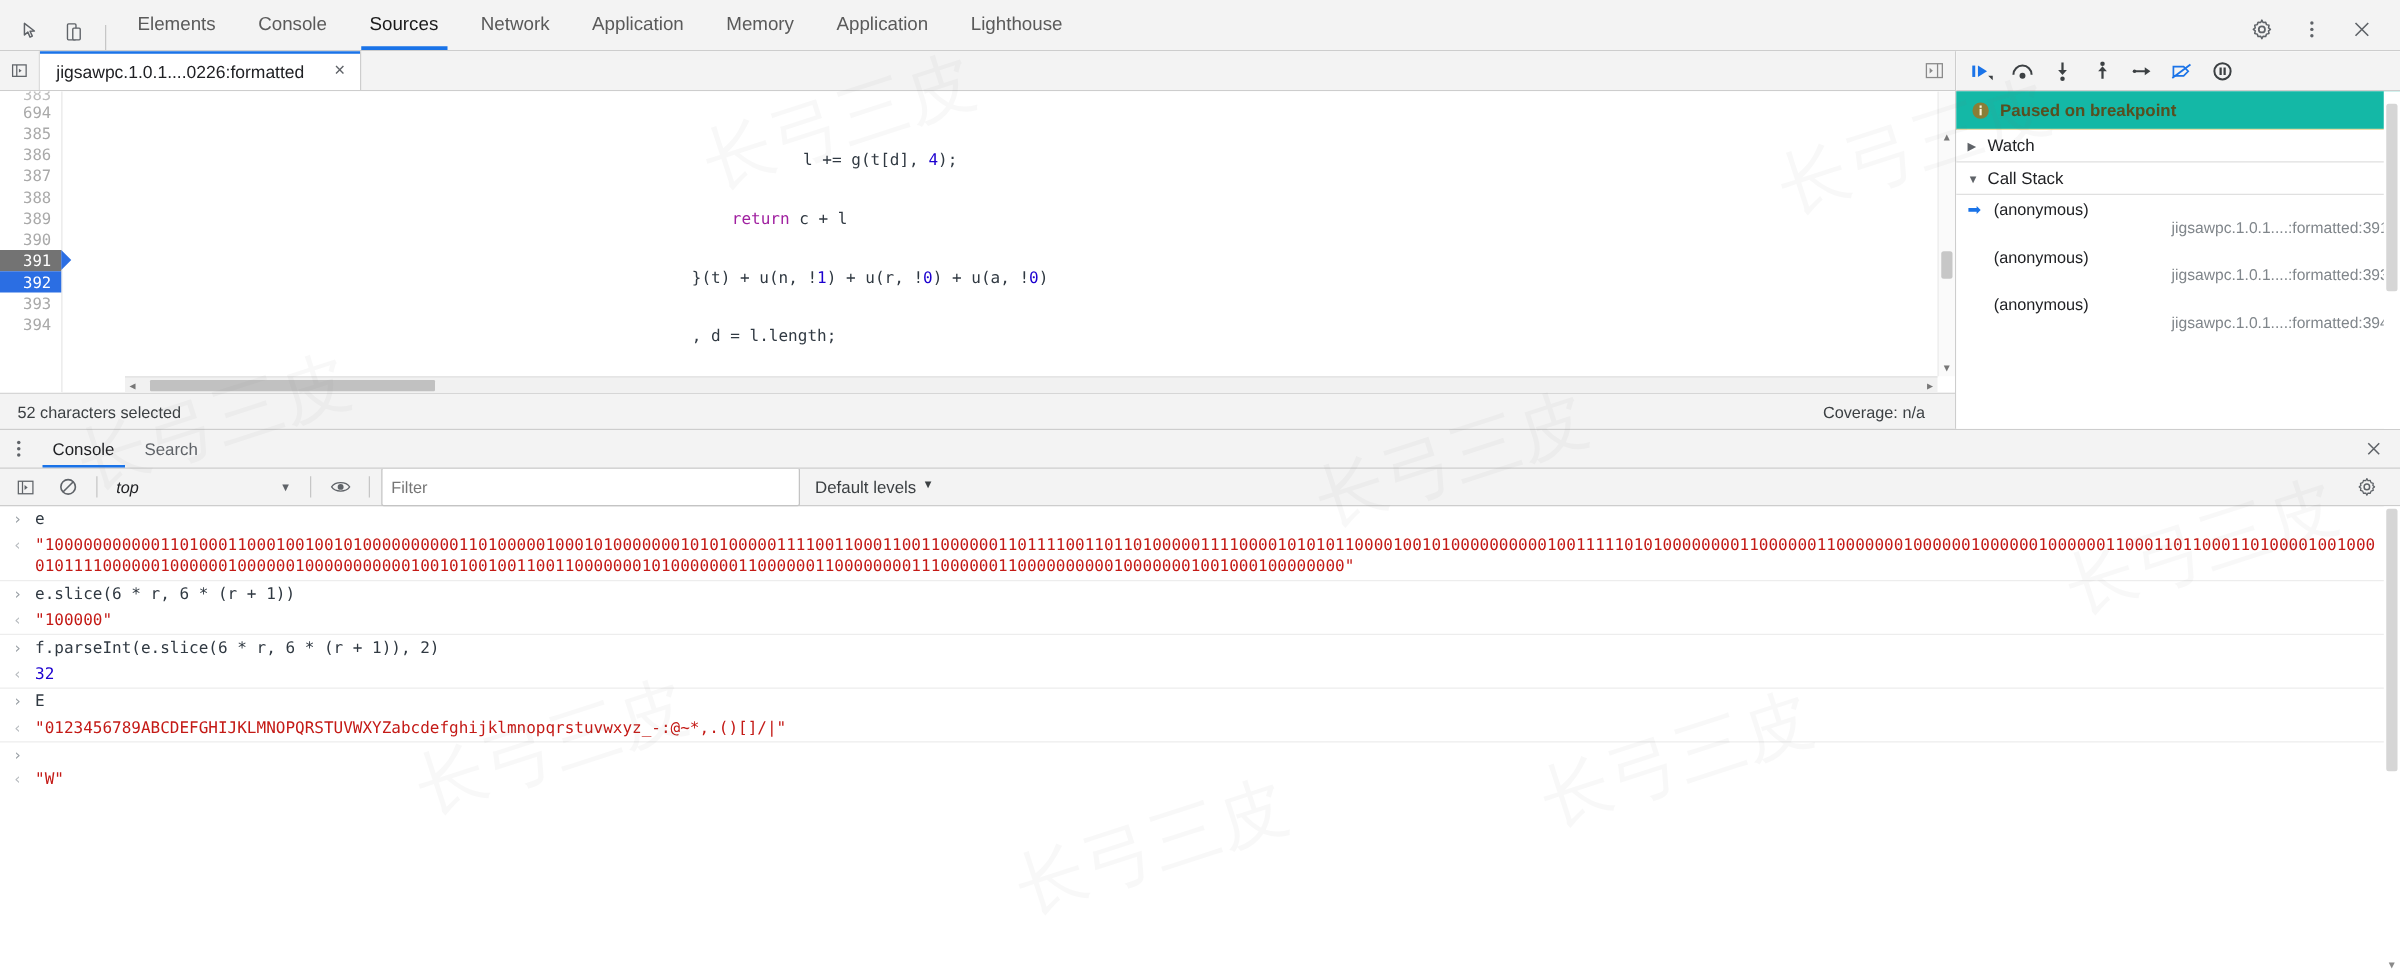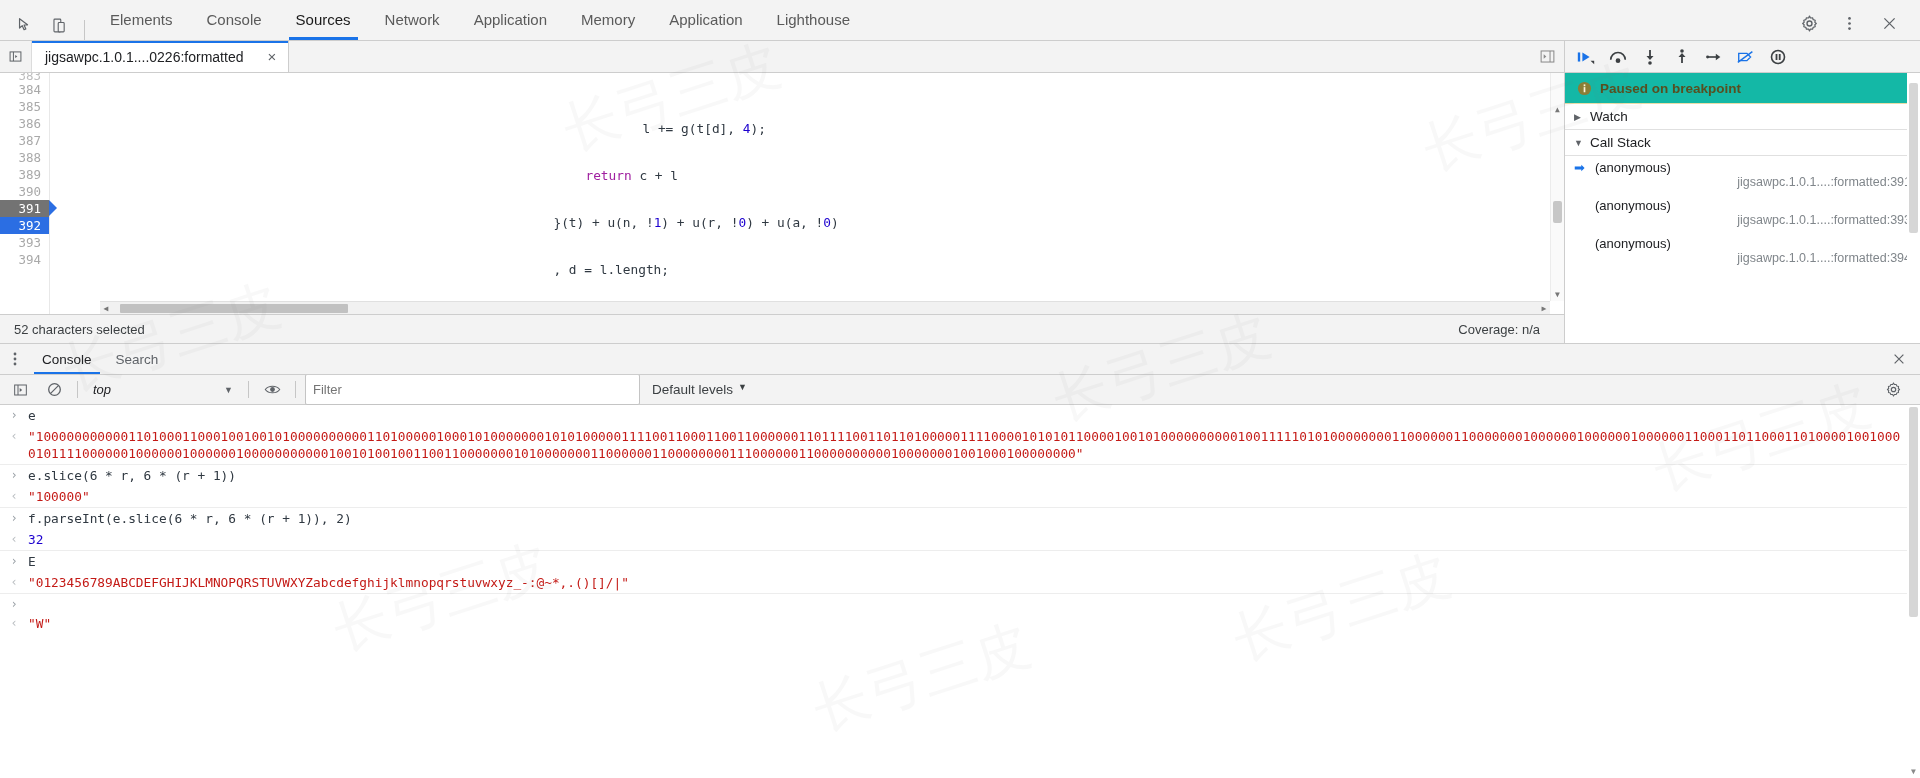--- a/index.html
+++ b/index.html
@@ -332,21 +332,21 @@
               <path d="M5.5 5.3 L8.6 8 L5.5 10.7 Z" fill="#8a8a8a"></path>
             </svg>
           </div>
         </div>
       </div>
 
       <div class="editor-wrap">
 
         <div class="gutter">
           <div class="gline partial" style="height:8px;line-height:6px;overflow:hidden;">383</div>
-          <div class="gline">384</div>
+          <div class="gline">694</div>
           <div class="gline">385</div>
           <div class="gline">386</div>
           <div class="gline">387</div>
           <div class="gline">388</div>
           <div class="gline">389</div>
           <div class="gline">390</div>
           <div class="gline current">391</div>
           <div class="gline next">392</div>
           <div class="gline">393</div>
           <div class="gline">394</div>

